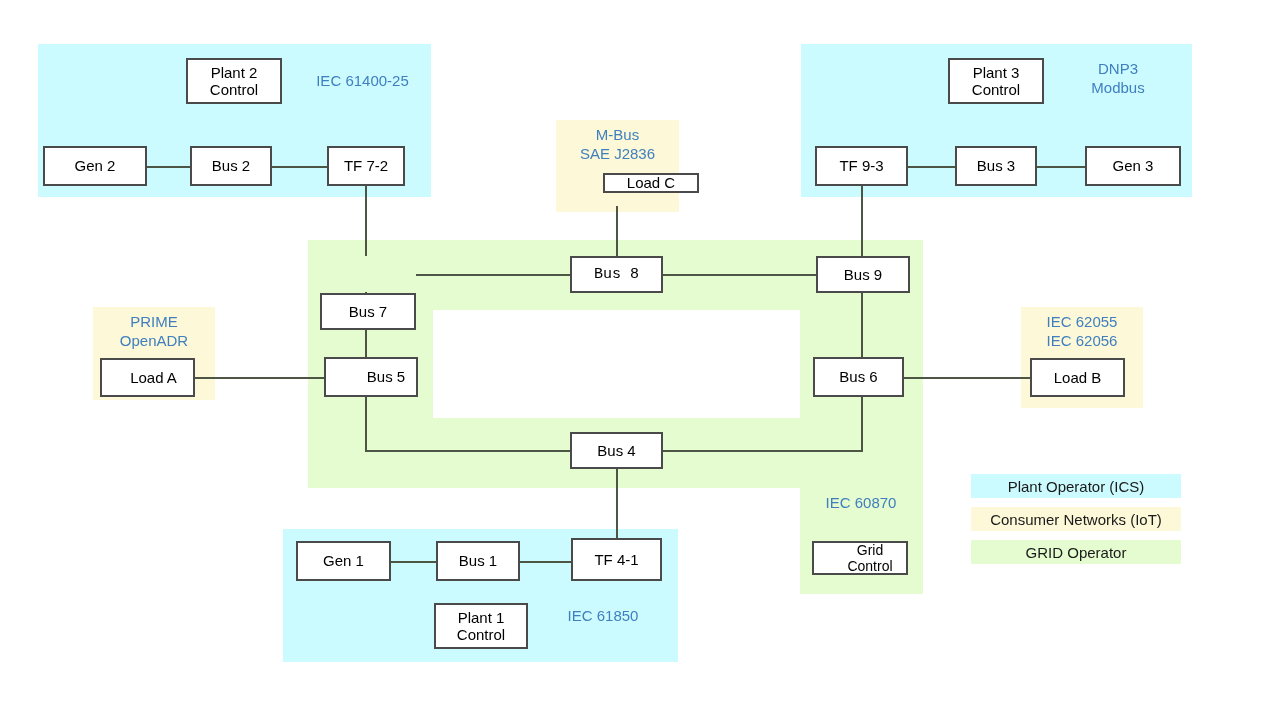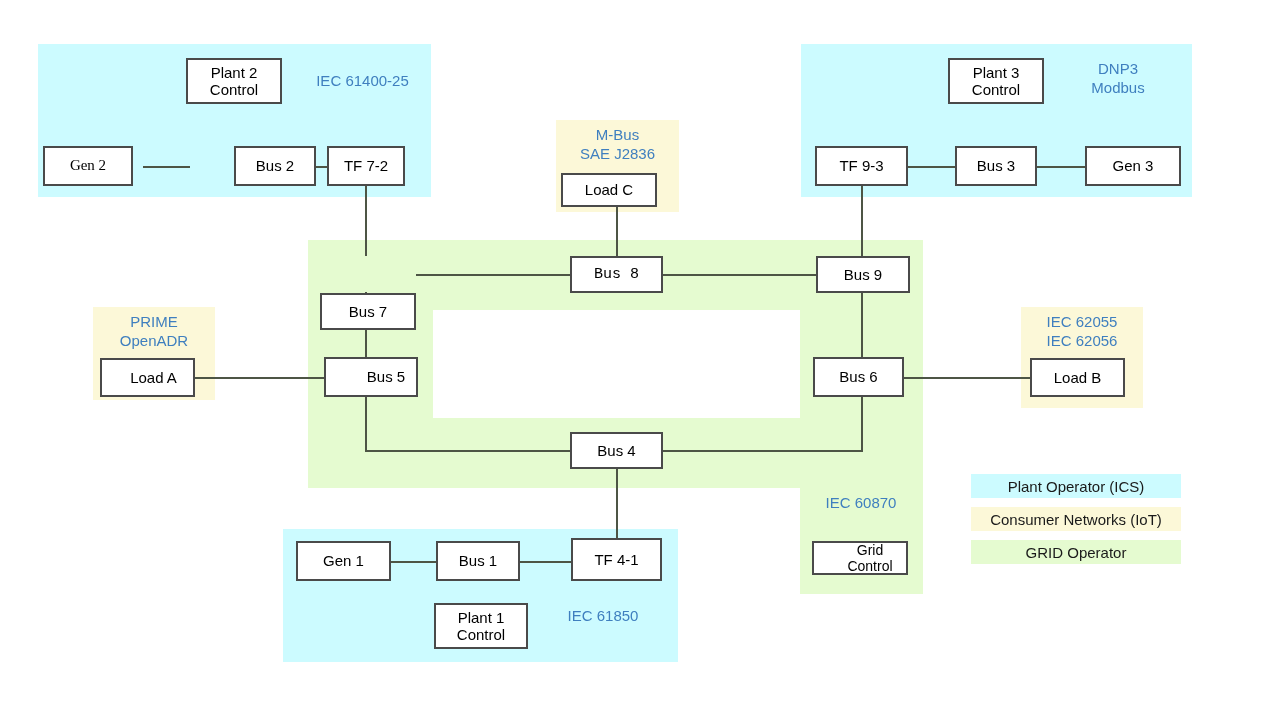--- a/index.html
+++ b/index.html
@@ -130,36 +130,36 @@
   <div class="wire wire-v" style="left:861px; top:396px; width:2px; height:56px;"></div>
 
   <div class="wire wire-v" style="left:616px; top:468px; width:2px; height:70px;"></div>
 
   <div class="wire wire-h" style="left:390px; top:561px; width:46px;"></div>
   <div class="wire wire-h" style="left:519px; top:561px; width:52px;"></div>
 
   <div class="node" style="left:186px; top:58px; width:96px; height:46px;">Plant 2
 Control</div>
 
-  <div class="node" style="left:43px; top:146px; width:90px; height:40px;font-family:Liberation Serif, serif;">Gen 2</div>
-
-  <div class="node" style="left:190px; top:146px; width:82px; height:40px;margin-left:44px;">Bus 2</div>
+  <div class="node" style="left:43px; top:146px; width:104px; height:40px;">Gen 2</div>
+
+  <div class="node" style="left:190px; top:146px; width:82px; height:40px;">Bus 2</div>
 
   <div class="node" style="left:327px; top:146px; width:78px; height:40px;">TF 7-2</div>
 
   <div class="node" style="left:948px; top:58px; width:96px; height:46px;">Plant 3
 Control</div>
 
   <div class="node" style="left:815px; top:146px; width:93px; height:40px;">TF 9-3</div>
 
   <div class="node" style="left:955px; top:146px; width:82px; height:40px;">Bus 3</div>
 
   <div class="node" style="left:1085px; top:146px; width:96px; height:40px;">Gen 3</div>
 
-  <div class="node" style="left:561px; top:173px; width:96px; height:34px;">Load C</div>
+  <div class="node" style="left:603px; top:173px; width:96px; height:20px;">Load C</div>
 
   <div class="node" style="left:320px; top:256px; width:96px; height:37px;margin-top:37px;">Bus 7</div>
 
   <div class="node" style="left:570px; top:256px; width:93px; height:37px;font-family:Liberation Mono, monospace;">Bus 8</div>
 
   <div class="node" style="left:816px; top:256px; width:94px; height:37px;">Bus 9</div>
 
   <div class="node" style="left:100px; top:358px; width:95px; height:39px;padding-left:12px;">Load A</div>
 
   <div class="node" style="left:324px; top:357px; width:94px; height:40px;padding-left:30px;">Bus 5</div>

